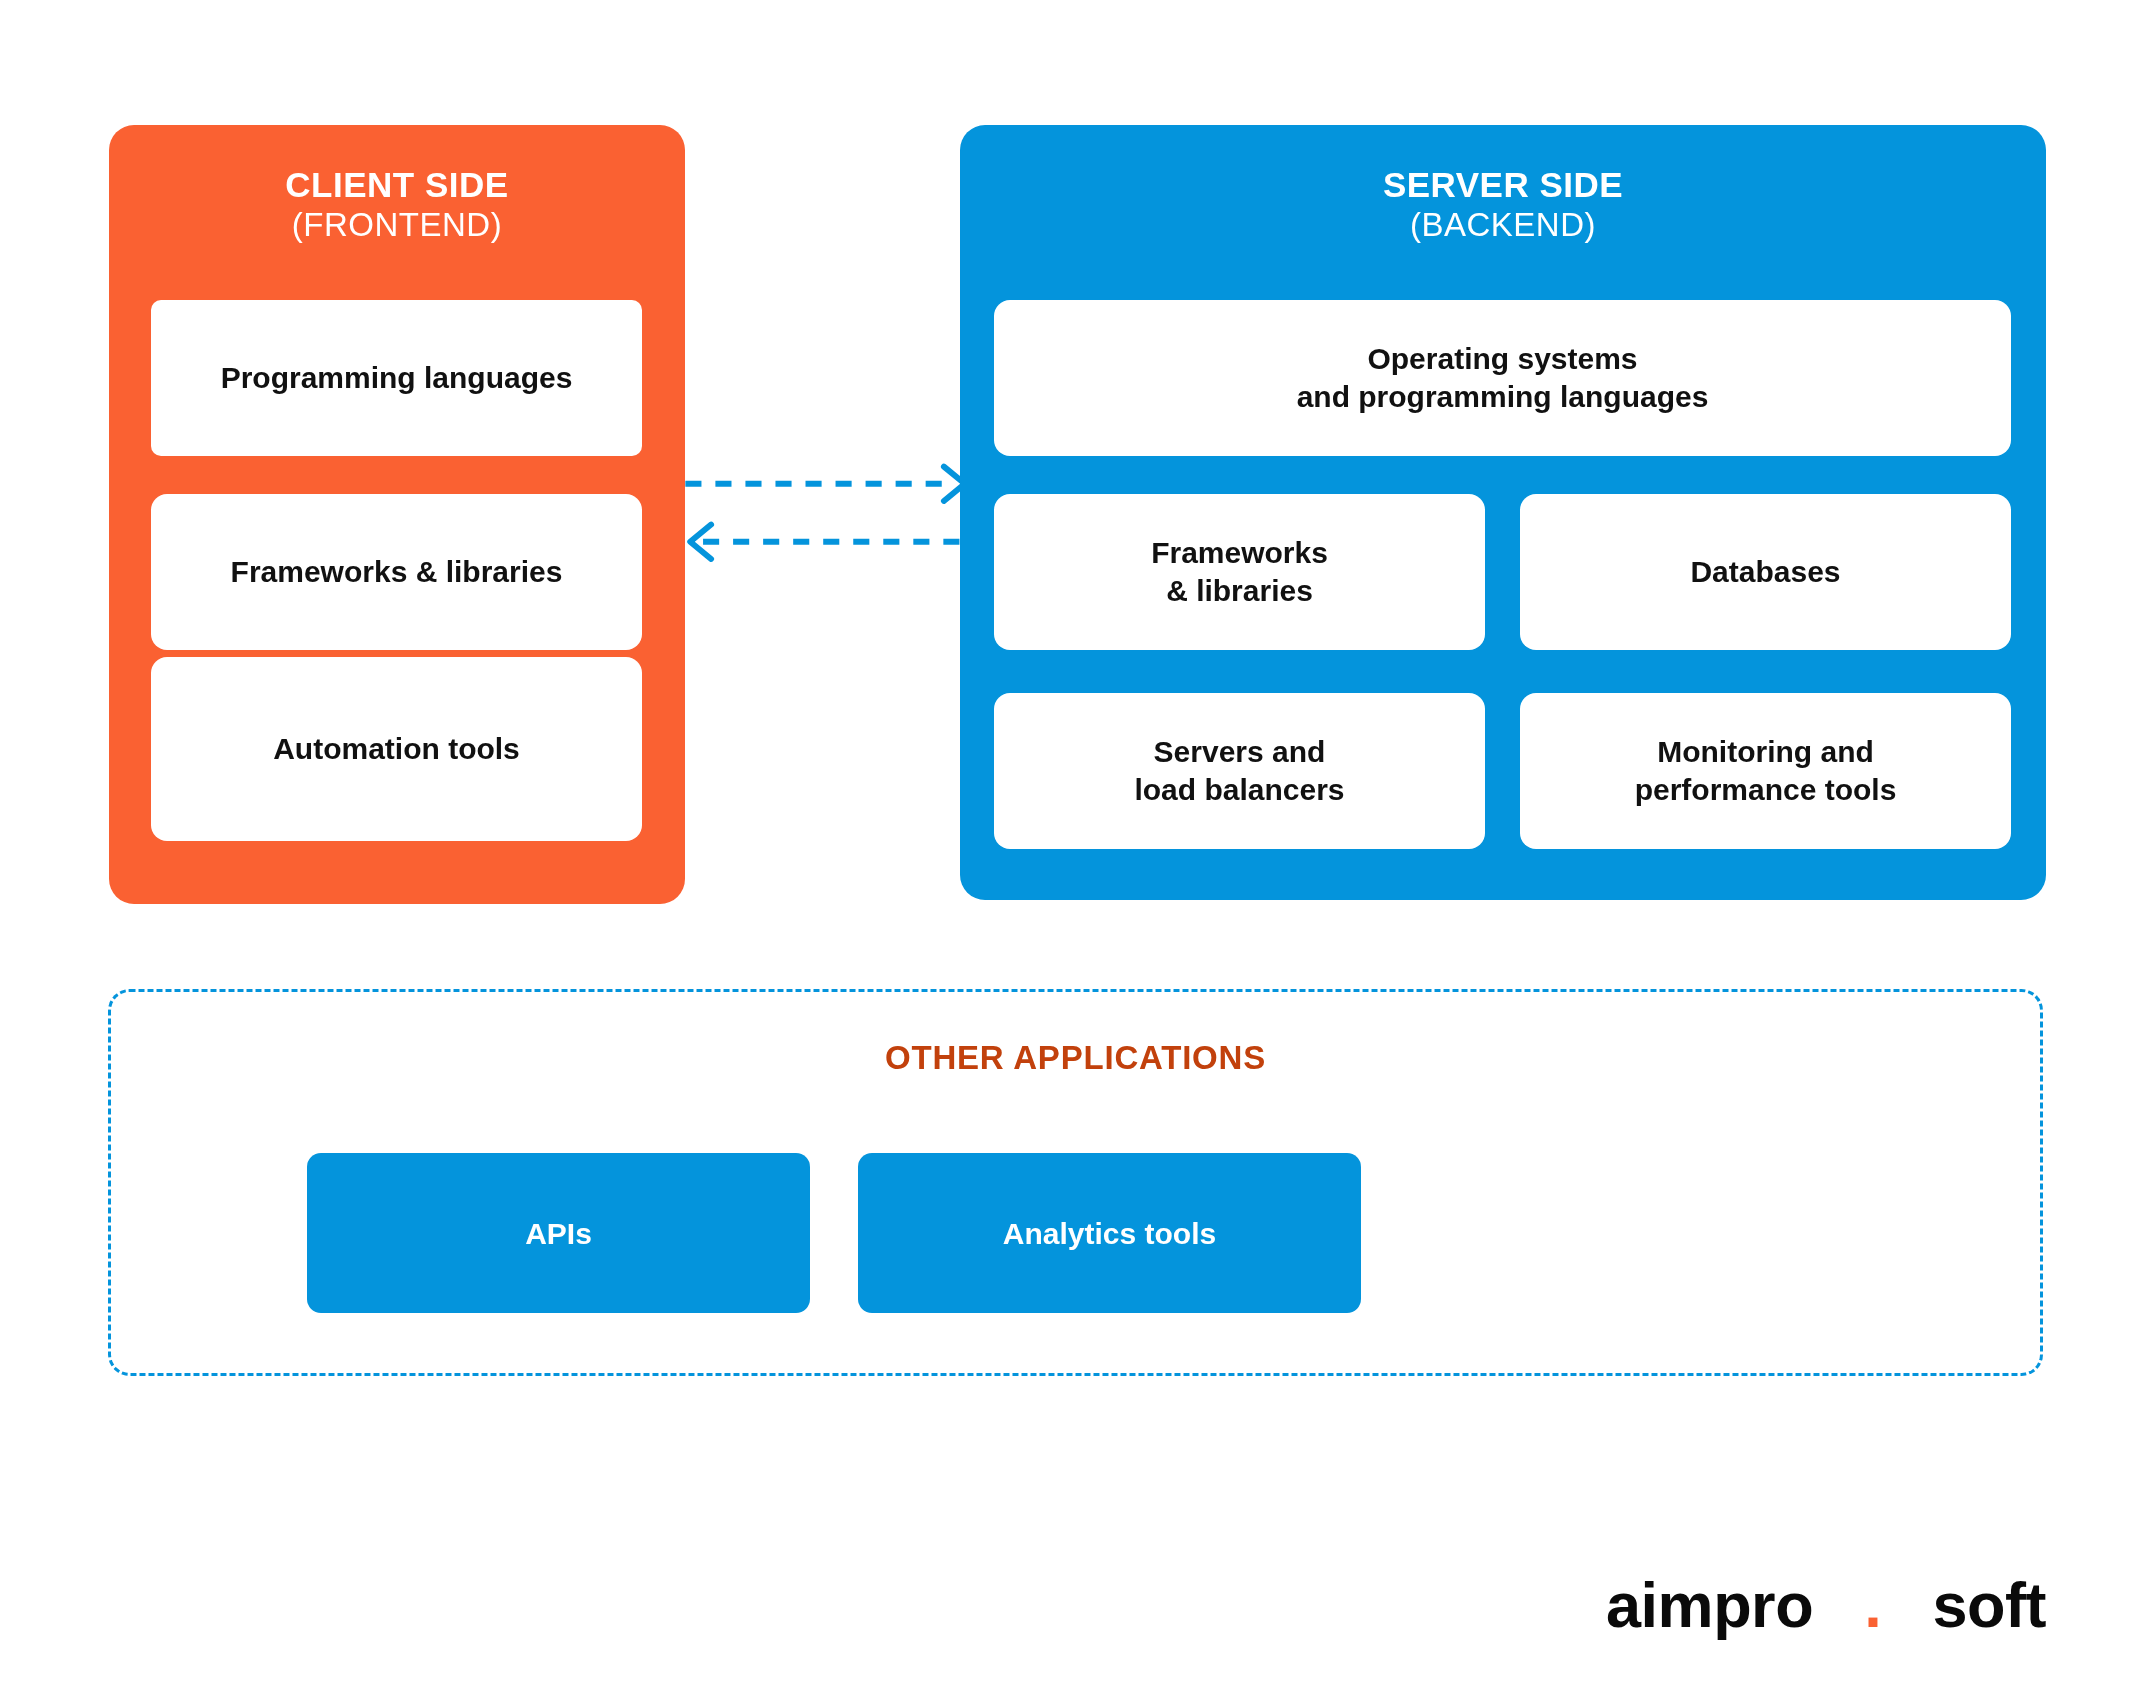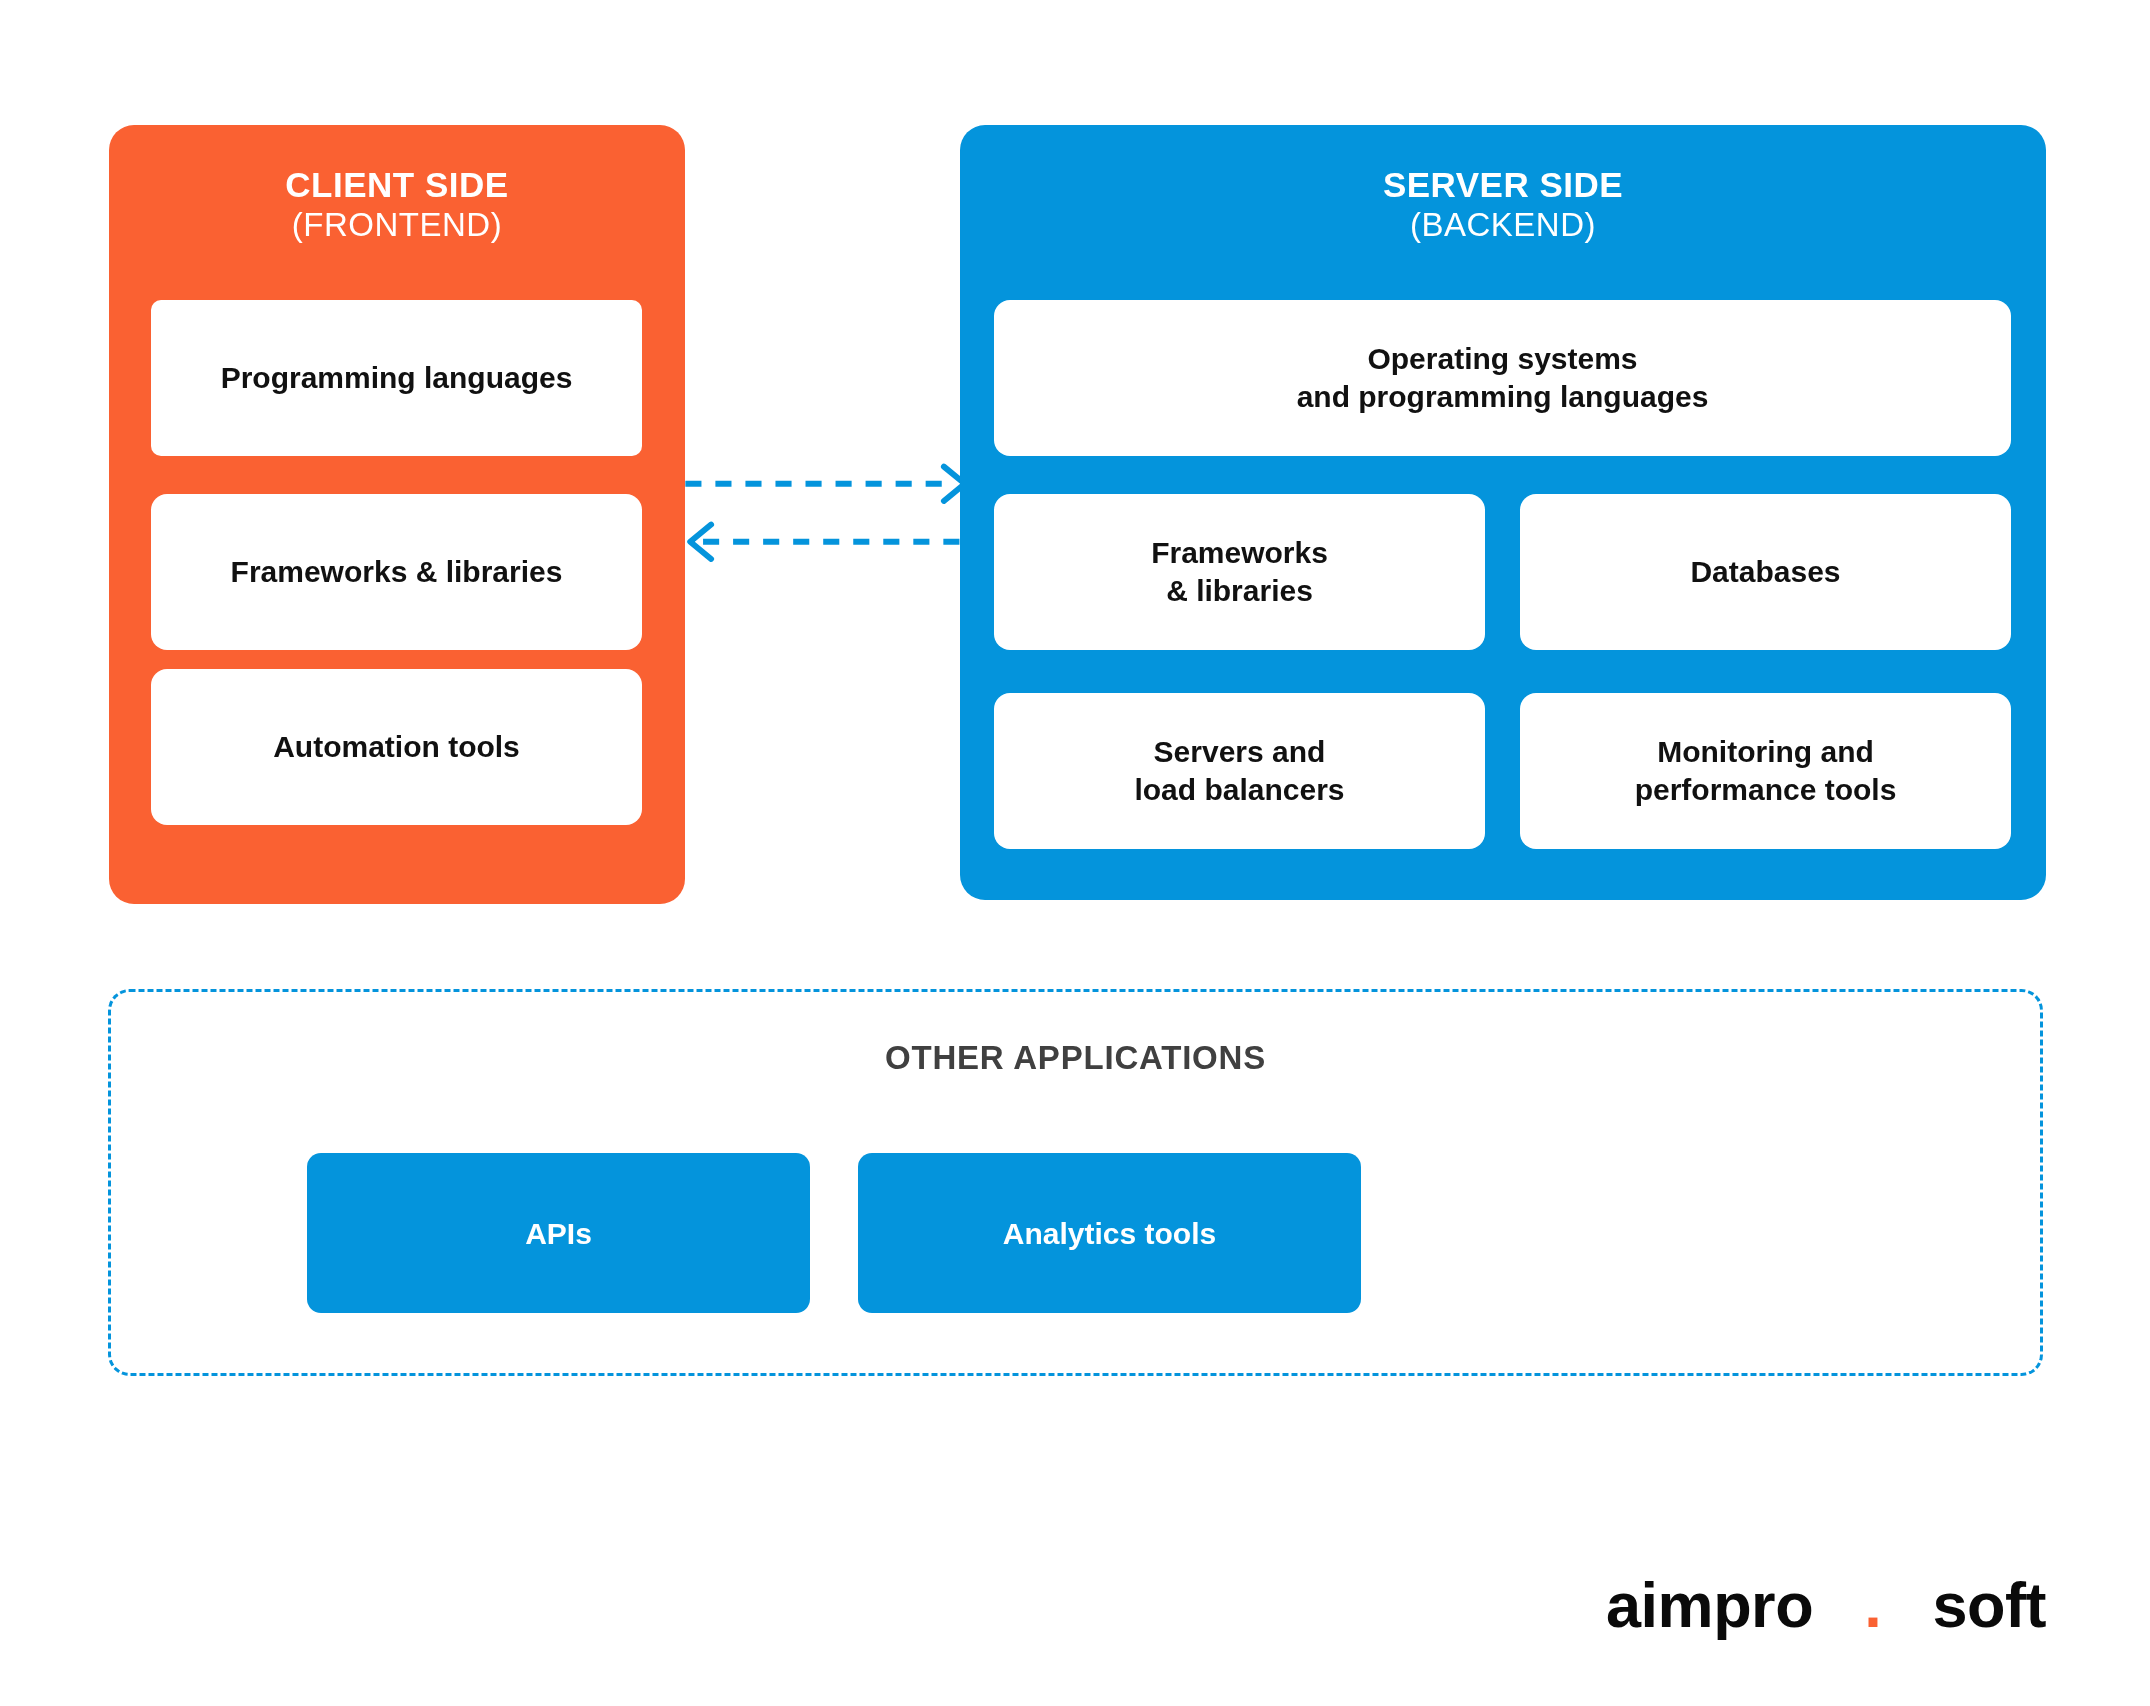--- a/index.html
+++ b/index.html
@@ -78,21 +78,21 @@
     font-weight: 700;
     color: #111111;
     line-height: 1.26;
     white-space: pre-line;
   }
 
   
   .cc { left: 42px; width: 491px; }
   .cc-0 { top: 175px;  height: 156px; border-radius: 10px; }
   .cc-1 { top: 369px;  height: 156px; }
-  .cc-2 { top: 544px; height: 156px; }
+  .cc-2 { top: 532px; height: 184px; }
 
   
   .sc-wide { left: 34px; top: 175px; width: 1017px; height: 156px; }
   .sc { width: 491px; height: 156px; }
   .sc-col-l { left: 34px; }
   .sc-col-r { left: 560px; }
   .sc-row-1 { top: 369px; }
   .sc-row-2 { top: 562px; margin-top: 6px; }
 
   
@@ -114,21 +114,21 @@
     border: 3.8px dashed #0494DC;
     border-radius: 21.5px;
     box-sizing: border-box;
   }
   .other-apps-title {
     position: absolute;
     left: 0;
     right: 0;
     top: 47px;
     text-align: center;
-    color: #404040;
+    color: #c2410c;
     font-size: 33px;
     font-weight: 700;
     letter-spacing: 0.8px;
   }
   .chip-row {
     position: absolute;
     left: 196px;
     top: 161px;
     display: flex;
     gap: 48px;

